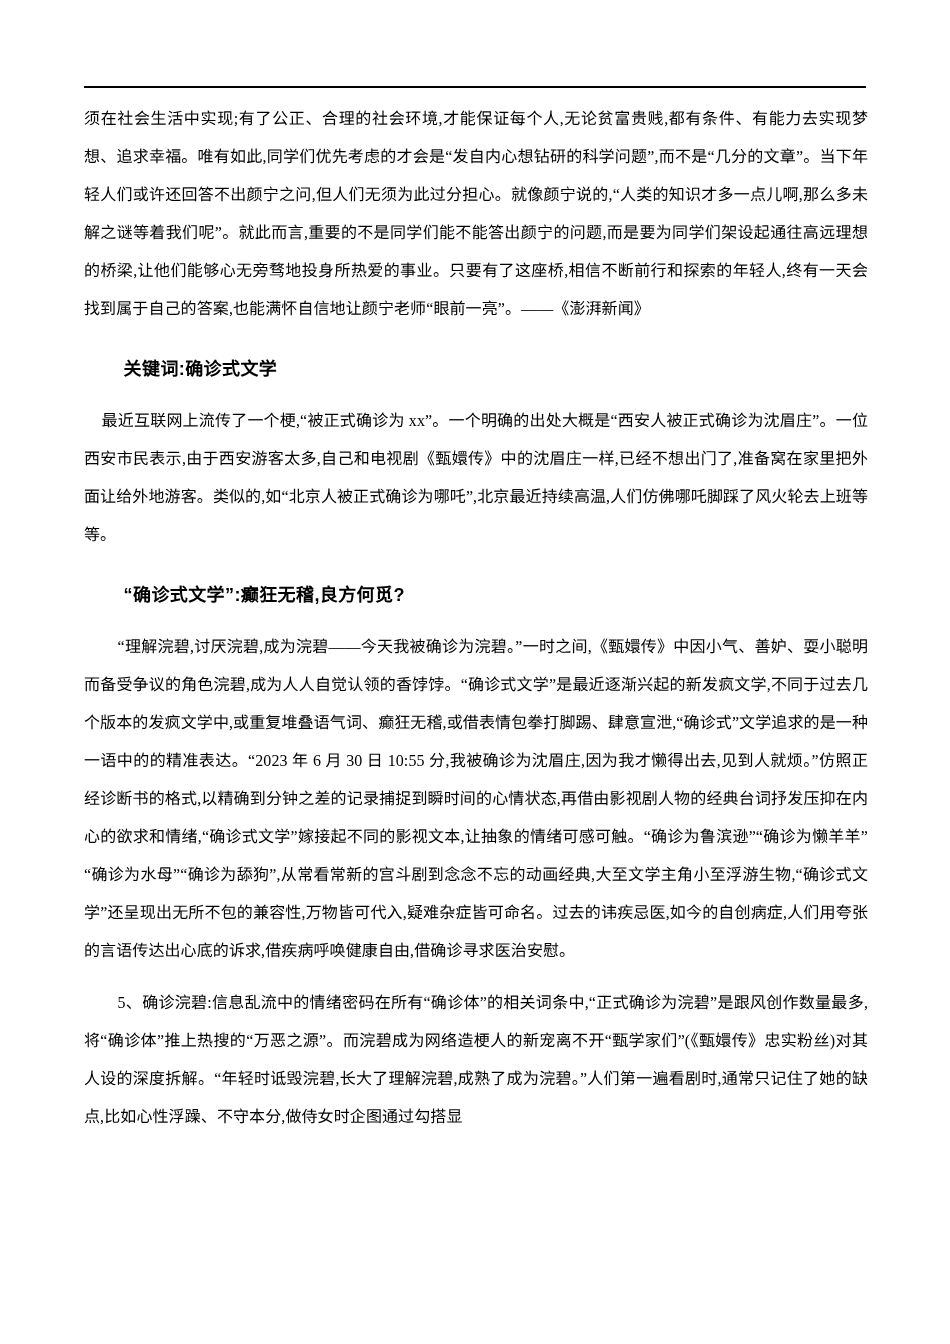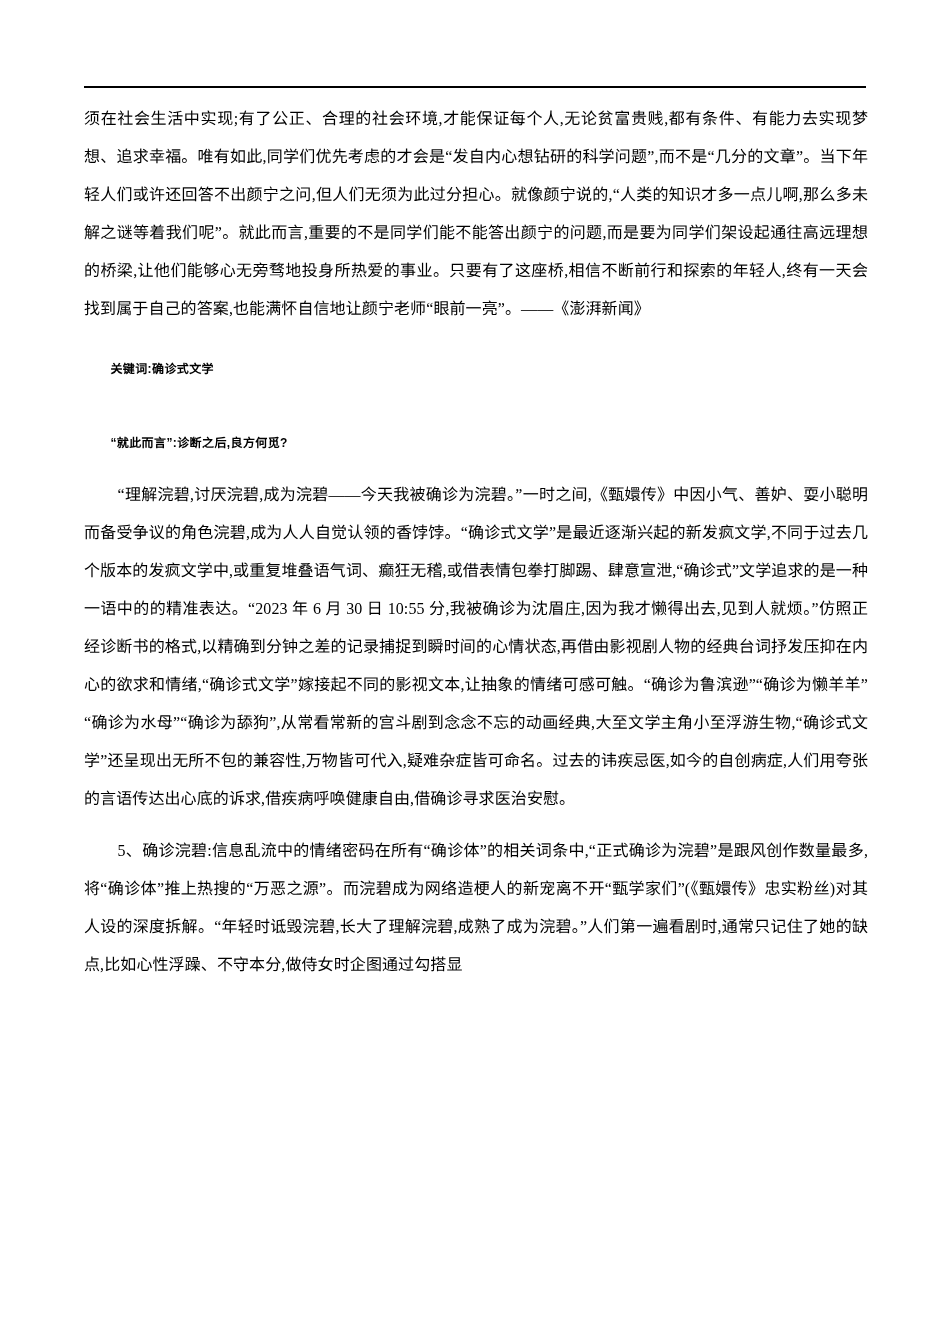--- a/index.html
+++ b/index.html
@@ -58,21 +58,21 @@
   }
   p.indent1 {
     text-indent: 1.1em;
   }
   p.indent2 {
     text-indent: 2.1em;
   }
   p.heading {
     font-weight: bold;
     font-family: "Liberation Sans", "DejaVu Sans", sans-serif;
-    font-size: 12px;
+    font-size: 18px;
     text-indent: 2.2em;
     letter-spacing: 0.4px;
   }
   .spacer-sm { height: 14px; }
   .spacer-md { height: 22px; }
   .footer-area {
     position: absolute;
     left: 0;
     right: 0;
     bottom: 0;
@@ -92,24 +92,25 @@
 
     <p class="body">须在社会生活中实现;有了公正、合理的社会环境,才能保证每个人,无论贫富贵贱,都有条件、有能力去实现梦想、追求幸福。唯有如此,同学们优先考虑的才会是“发自内心想钻研的科学问题”,而不是“几分的文章”。当下年轻人们或许还回答不出颜宁之问,但人们无须为此过分担心。就像颜宁说的,“人类的知识才多一点儿啊,那么多未解之谜等着我们呢”。就此而言,重要的不是同学们能不能答出颜宁的问题,而是要为同学们架设起通往高远理想的桥梁,让他们能够心无旁骛地投身所热爱的事业。只要有了这座桥,相信不断前行和探索的年轻人,终有一天会找到属于自己的答案,也能满怀自信地让颜宁老师“眼前一亮”。——《澎湃新闻》</p>
 
     <div class="spacer-md"></div>
 
     <p class="heading">关键词:确诊式文学</p>
 
     <div class="spacer-sm"></div>
 
 
+    <p class="indent1">最近互联网上流传了一个梗,“被正式确诊为 xx”。一个明确的出处大概是“西安人被正式确诊为沈眉庄”。一位西安市民表示,由于西安游客太多,自己和电视剧《甄嬛传》中的沈眉庄一样,已经不想出门了,准备窝在家里把外面让给外地游客。类似的,如“北京人被正式确诊为哪吒”,北京最近持续高温,人们仿佛哪吒脚踩了风火轮去上班等等。</p>
 
     <div class="spacer-md"></div>
 
-    <p class="heading">“就此而言”:诊断之后,良方何觅?</p>
+    <p class="heading">“确诊式文学”:癫狂无稽,良方何觅?</p>
 
     <div class="spacer-sm"></div>
 
     <p class="indent2">“理解浣碧,讨厌浣碧,成为浣碧——今天我被确诊为浣碧。”一时之间,《甄嬛传》中因小气、善妒、耍小聪明而备受争议的角色浣碧,成为人人自觉认领的香饽饽。“确诊式文学”是最近逐渐兴起的新发疯文学,不同于过去几个版本的发疯文学中,或重复堆叠语气词、癫狂无稽,或借表情包拳打脚踢、肆意宣泄,“确诊式”文学追求的是一种一语中的的精准表达。“2023 年 6 月 30 日 10:55 分,我被确诊为沈眉庄,因为我才懒得出去,见到人就烦。”仿照正经诊断书的格式,以精确到分钟之差的记录捕捉到瞬时间的心情状态,再借由影视剧人物的经典台词抒发压抑在内心的欲求和情绪,“确诊式文学”嫁接起不同的影视文本,让抽象的情绪可感可触。“确诊为鲁滨逊”“确诊为懒羊羊”“确诊为水母”“确诊为舔狗”,从常看常新的宫斗剧到念念不忘的动画经典,大至文学主角小至浮游生物,“确诊式文学”还呈现出无所不包的兼容性,万物皆可代入,疑难杂症皆可命名。过去的讳疾忌医,如今的自创病症,人们用夸张的言语传达出心底的诉求,借疾病呼唤健康自由,借确诊寻求医治安慰。</p>
 
     <div class="spacer-sm"></div>
 
     <p class="indent2">5、确诊浣碧:信息乱流中的情绪密码在所有“确诊体”的相关词条中,“正式确诊为浣碧”是跟风创作数量最多,将“确诊体”推上热搜的“万恶之源”。而浣碧成为网络造梗人的新宠离不开“甄学家们”(《甄嬛传》忠实粉丝)对其人设的深度拆解。“年轻时诋毁浣碧,长大了理解浣碧,成熟了成为浣碧。”人们第一遍看剧时,通常只记住了她的缺点,比如心性浮躁、不守本分,做侍女时企图通过勾搭显</p>
 
   </div>

